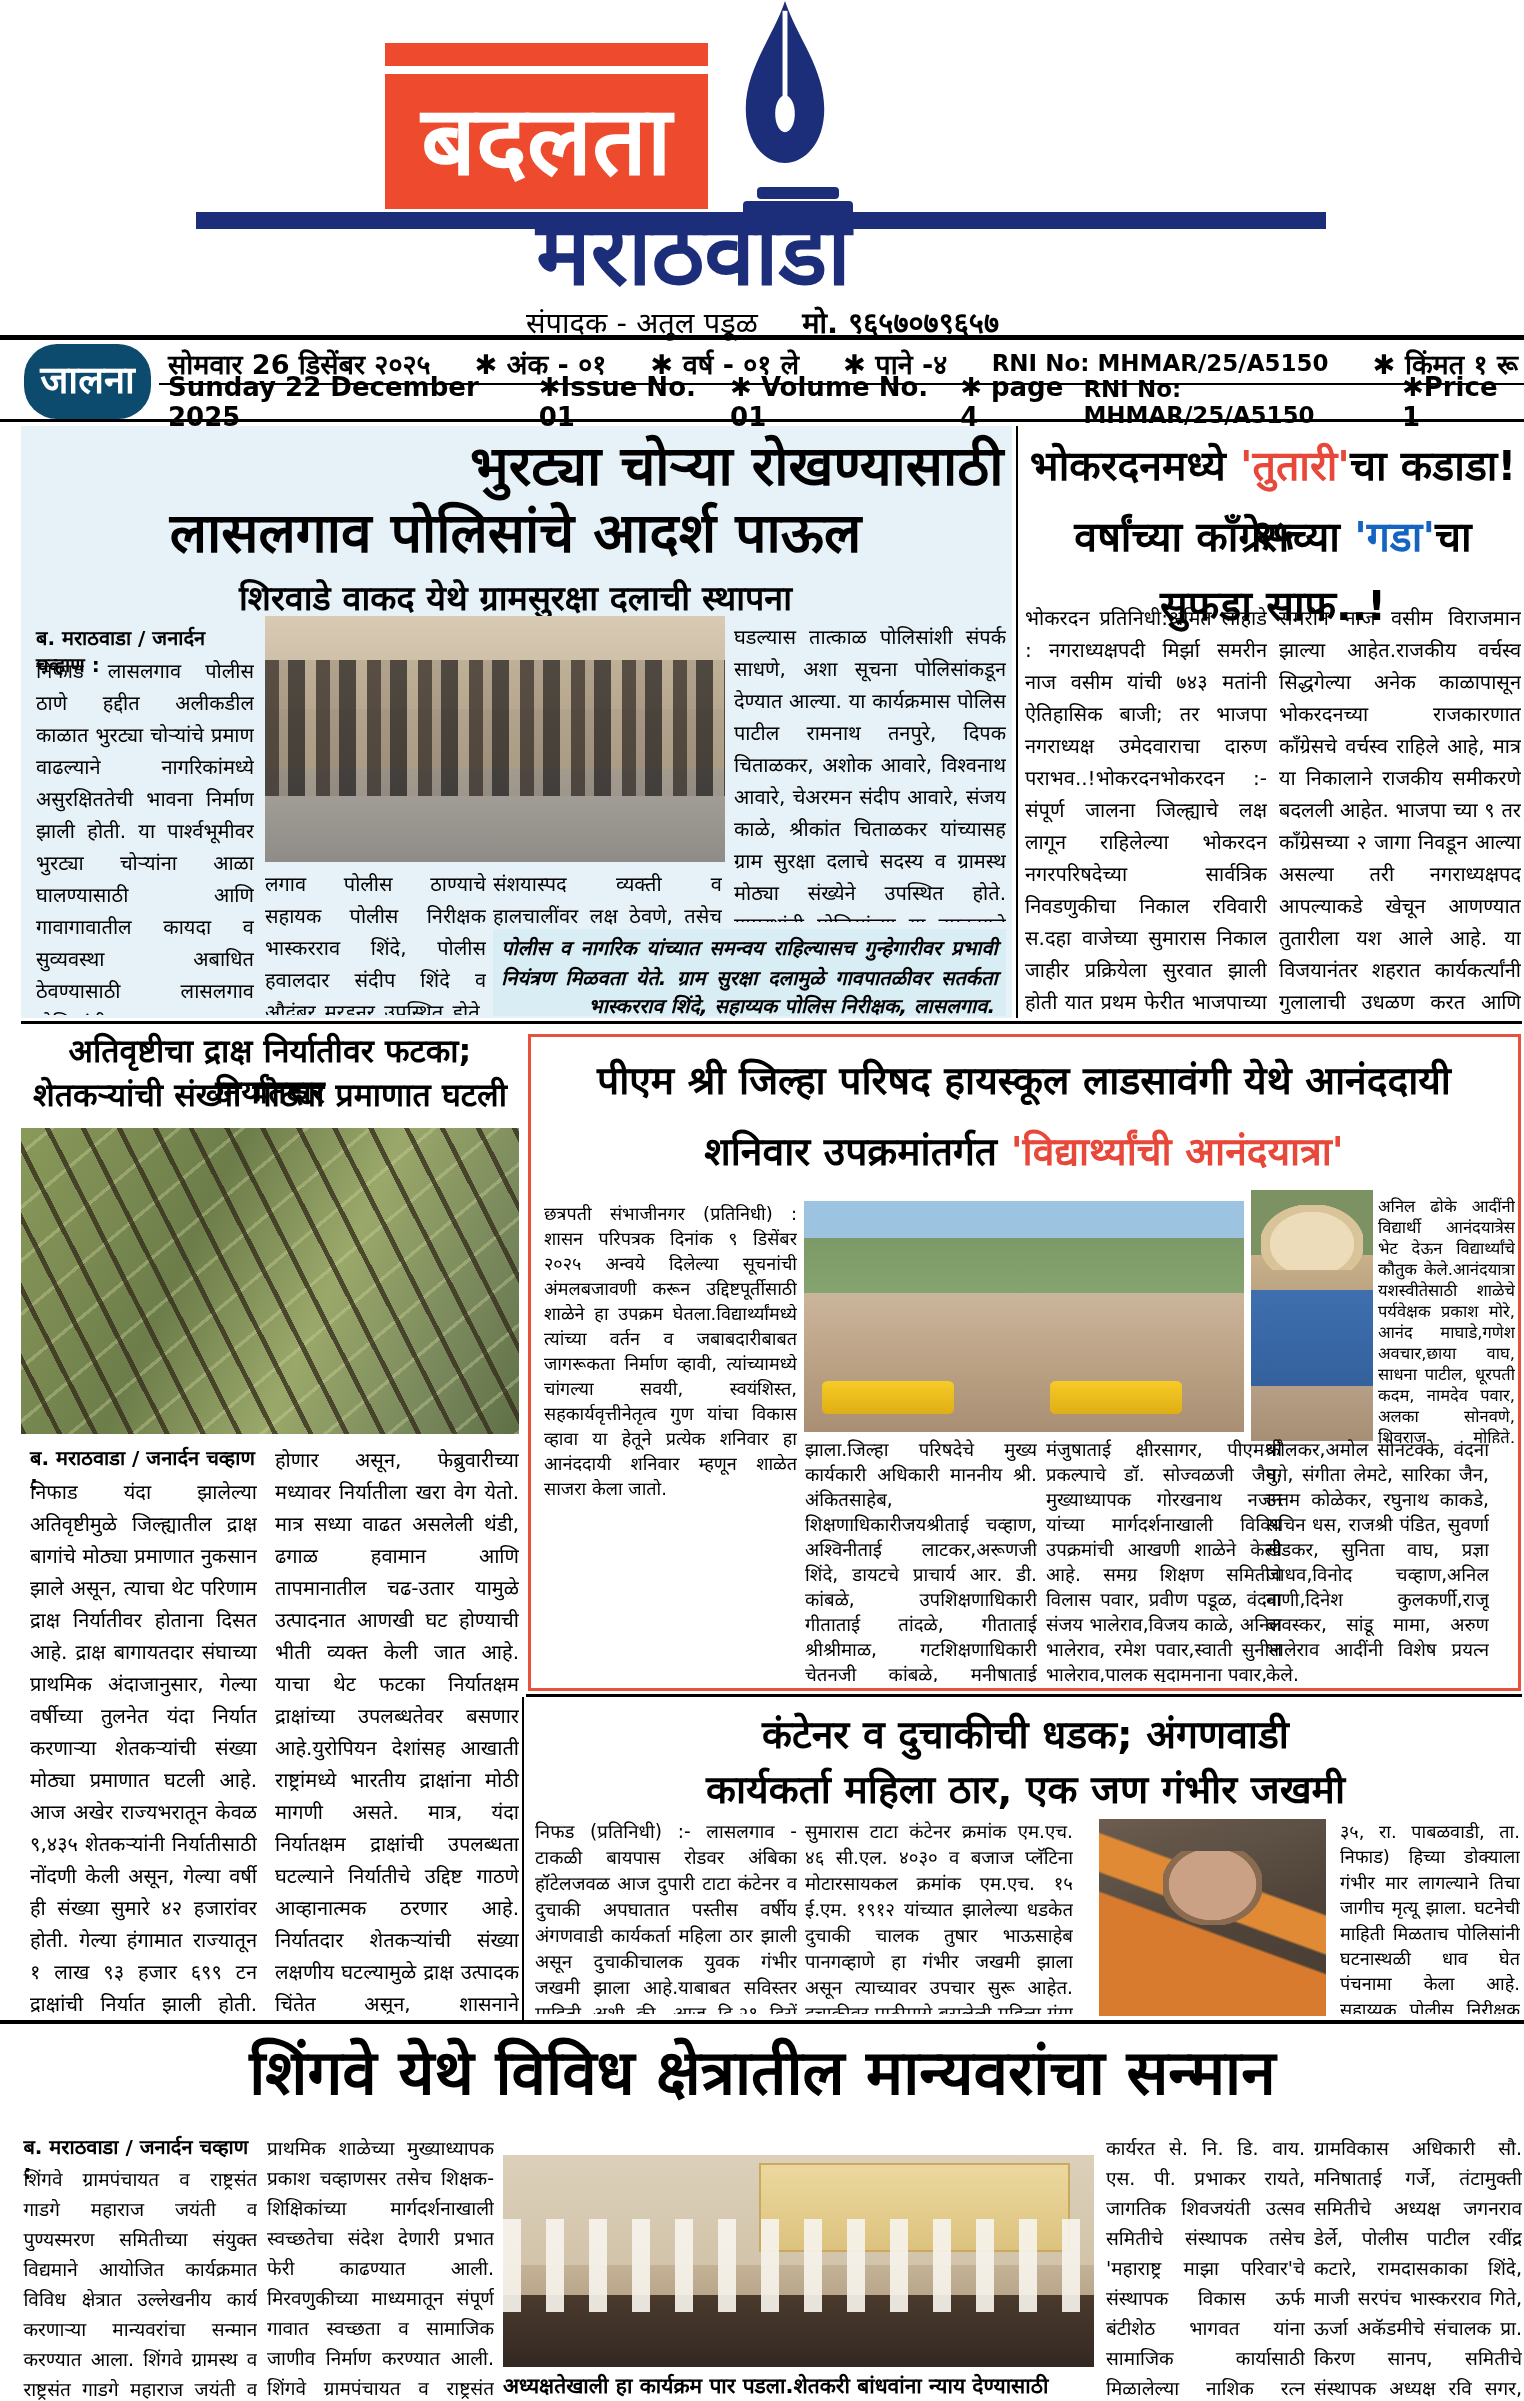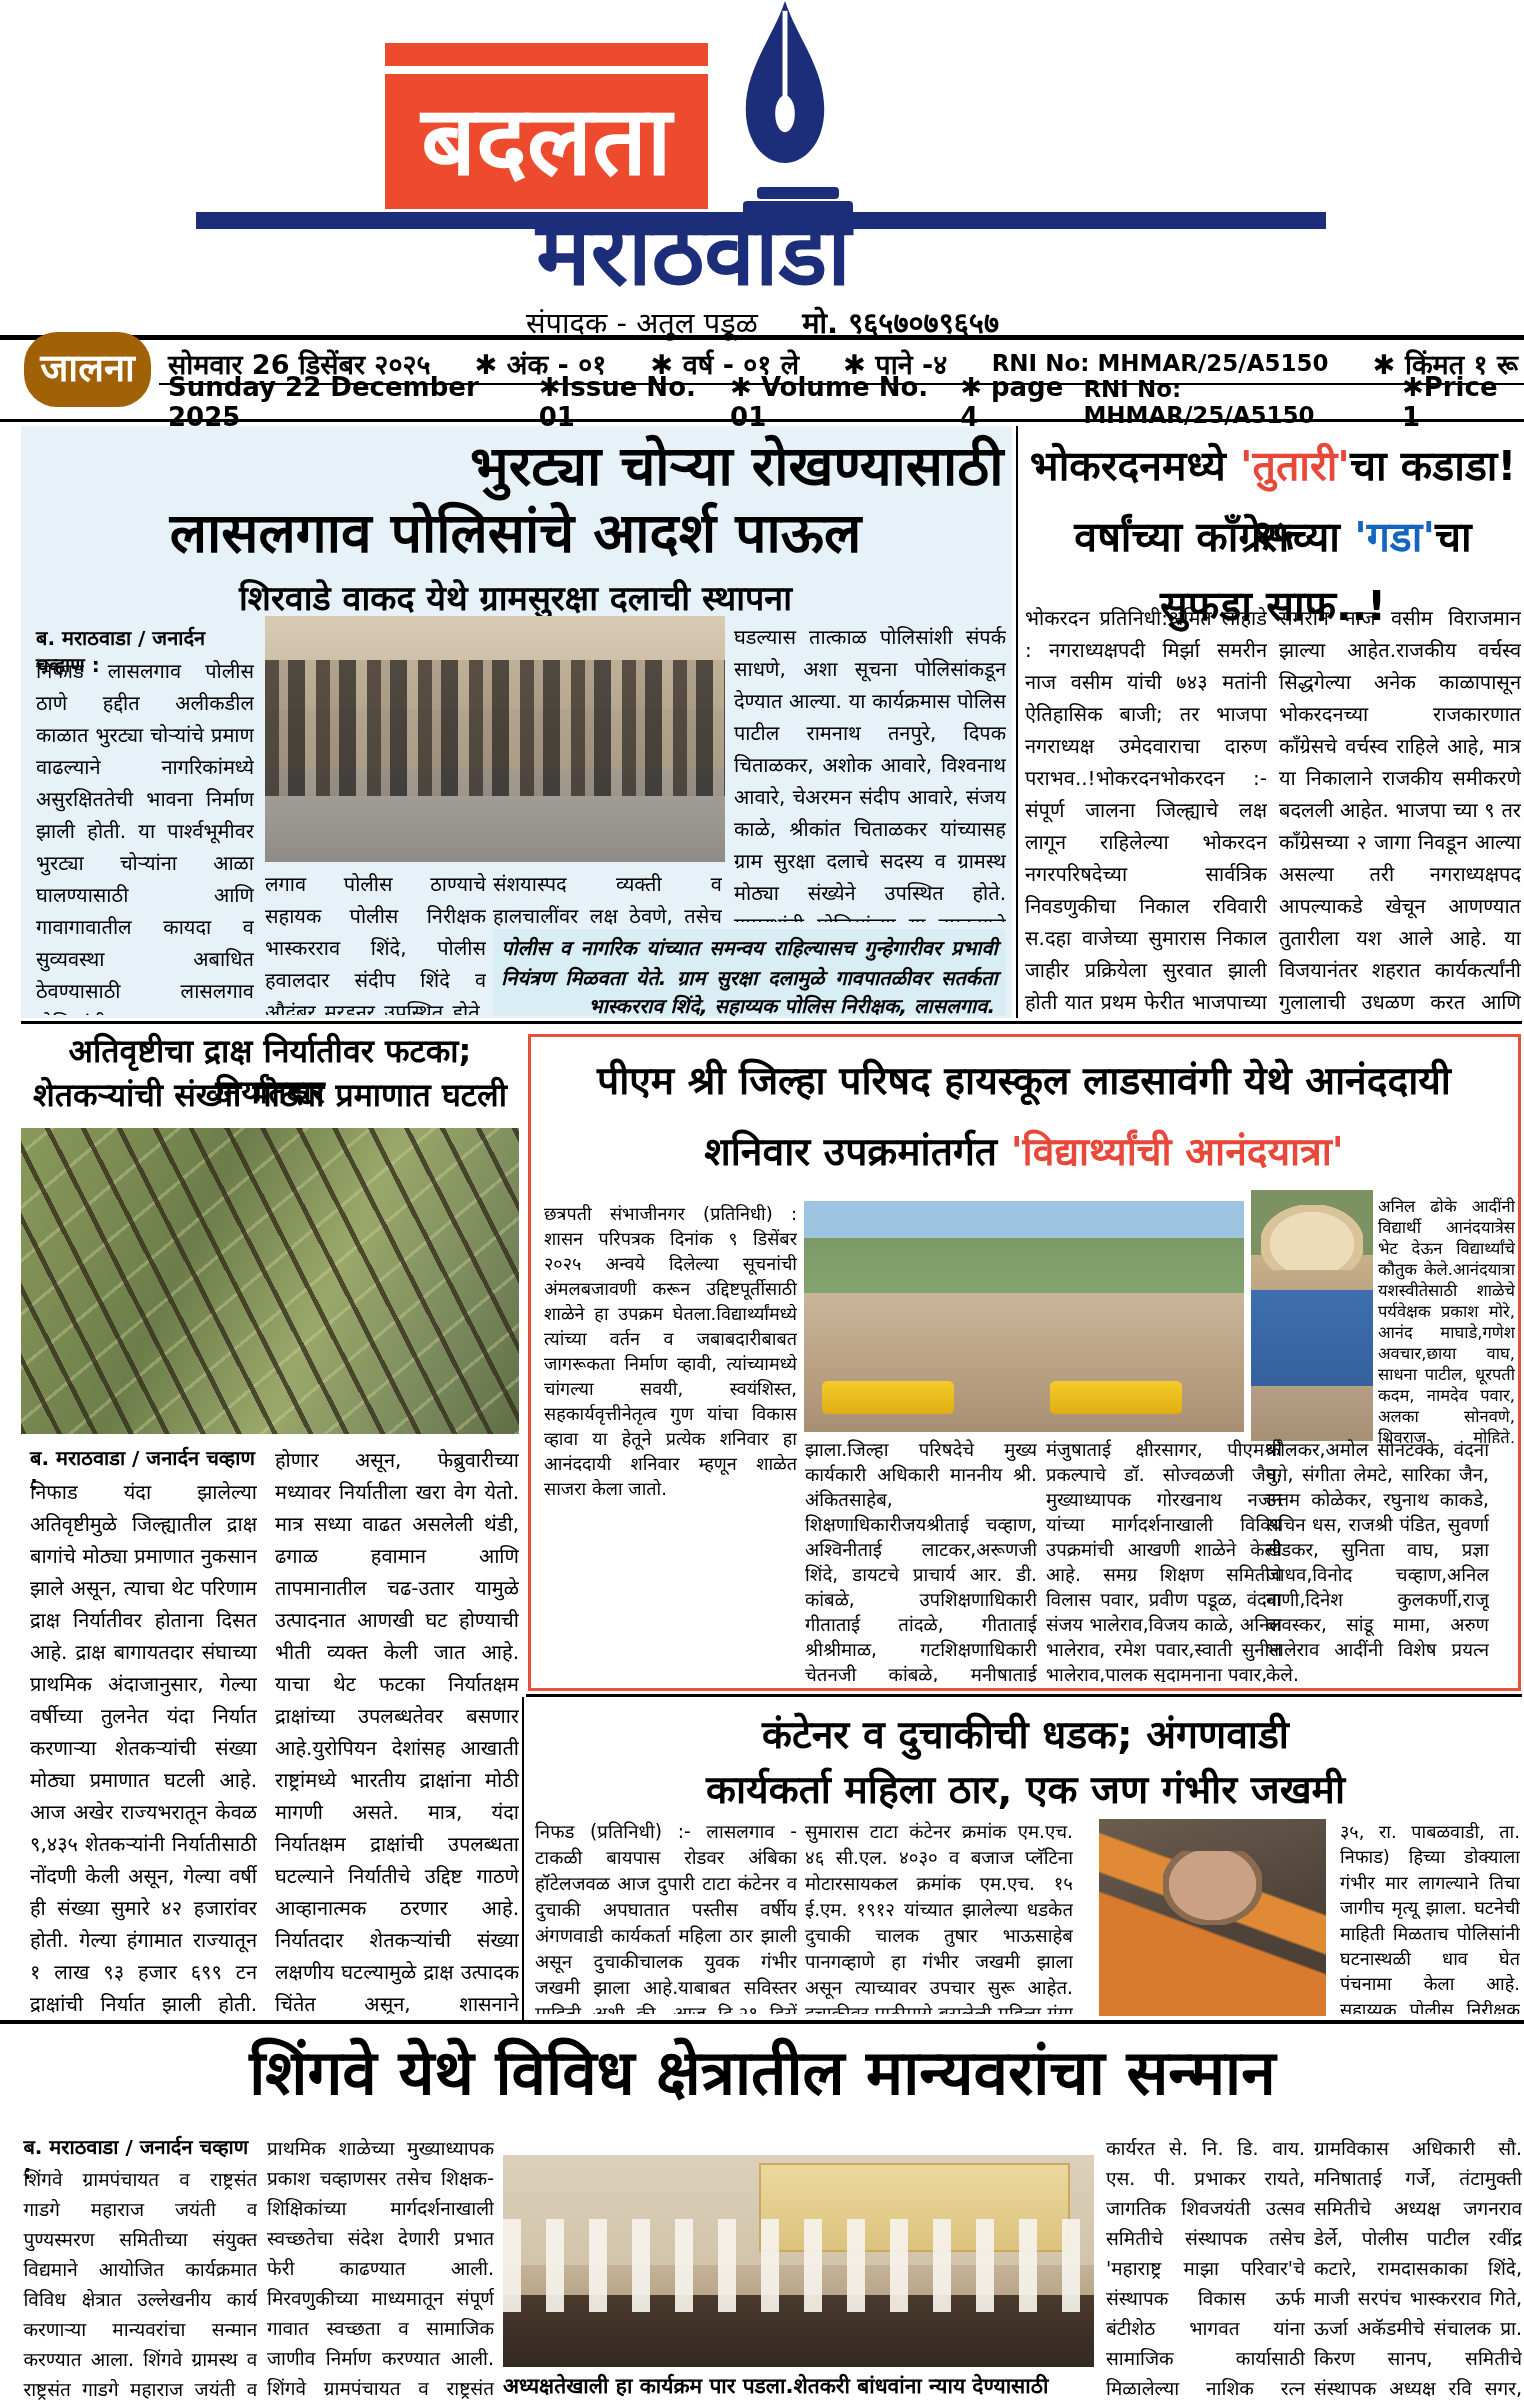--- a/index.html
+++ b/index.html
@@ -72,21 +72,21 @@
     </div>
     <div class="a nib-base" style="left:757px;top:187px;width:82px;height:12.4px;"></div>
     <div class="a nib-base" style="left:743px;top:201px;width:110px;height:26px;"></div>
     <div class="a c" style="left:213px;top:302px;width:1099px;height:32px;">
       <span style="font-weight:normal;font-size:29px;">संपादक - अतुल पडूळ</span>
       <span style="font-weight:bold;font-size:29px;margin-left:41px;">मो. ९६५७०७९६५७</span>
     </div>
   </div>
 
   <div class="a rule" style="left:0;top:335px;width:1525px;height:4.8px;"></div>
-  <div class="a" style="left:24px;top:332px;width:127px;height:75px;background:#a16207;border-radius:33px;">
+  <div class="a" style="left:24px;top:344px;width:127px;height:75px;background:#0c4a6e;border-radius:33px;">
     <div class="c" style="color:#fff;font-weight:800;font-size:38px;line-height:73px;">जालना</div>
   </div>
   <div class="a dl-row" style="left:168px;top:345px;width:1350px;height:36px;font-size:27px;">
     <span>सोमवार 26 डिसेंबर २०२५</span>
     <span>✱ अंक - ०१</span>
     <span>✱ वर्ष - ०१ ले</span>
     <span>✱ पाने -४</span>
     <span style="font-size:23px;">RNI No:  MHMAR/25/A5150</span>
     <span>✱ किंमत १ रू</span>
   </div>

